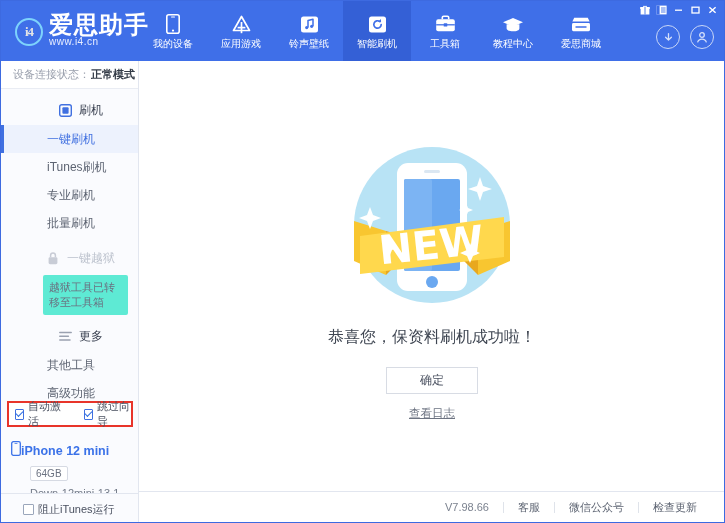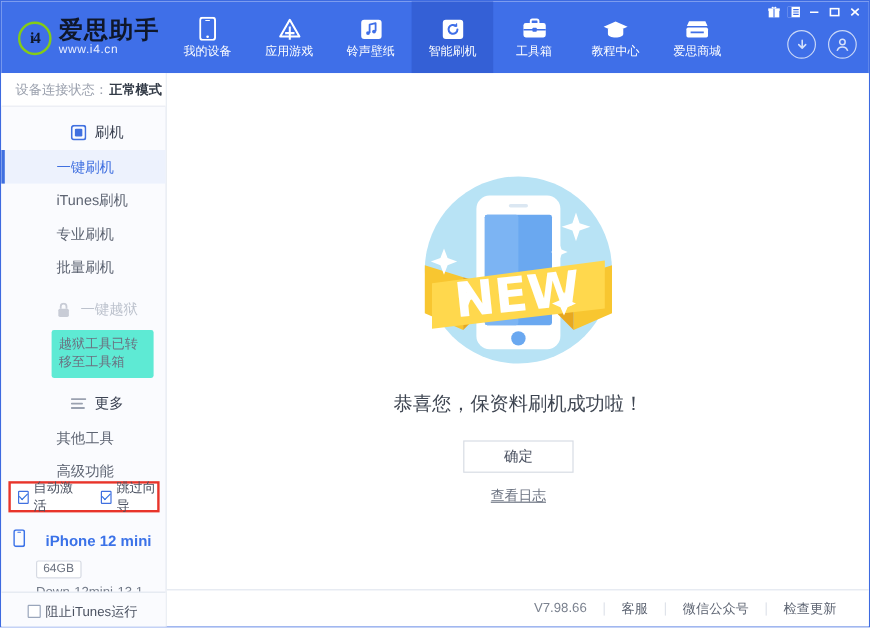--- a/index.html
+++ b/index.html
@@ -23,29 +23,29 @@
     width: 725px; height: 60px;
     background: #3f6fe8;
     overflow: hidden;
   }
   .logo-wrap {
     position: absolute; left: 14px; top: 14px;
     display: flex; align-items: center; gap: 6px;
   }
   .logo-circle {
     width: 28px; height: 28px; border-radius: 50%;
-    border: 2px solid #84cc16;
+    border: 2px solid #7dd3fc;
     display: flex; align-items: center; justify-content: center;
-    font-size: 13px; font-weight: bold; color: #0f172a;
+    font-size: 13px; font-weight: bold; color: #e5e5e5;
     font-family: "Liberation Serif", serif;
     letter-spacing: -1px;
   }
   .logo-text { display: flex; flex-direction: column; justify-content: center; }
   .logo-cn {
-    font-size: 20px; font-weight: bold; color: #0f172a;
+    font-size: 24px; font-weight: bold; color: #ffffff;
     letter-spacing: 1px; line-height: 20px;
     font-family: "DejaVu Sans", sans-serif;
   }
   .logo-url {
     font-size: 10px; color: #e9eeff; line-height: 12px;
     margin-top: 1px; letter-spacing: 0.5px;
   }
 
   .nav { position: absolute; left: 138px; top: 0; height: 60px; display: flex; }
   .nav-item {
@@ -151,21 +151,21 @@
   .cb.checked::after {
     content: ""; width: 6px; height: 3px;
     border-left: 1.6px solid #2f6fe0; border-bottom: 1.6px solid #2f6fe0;
     transform: rotate(-45deg); margin-bottom: 2px;
   }
 
   .device-box {
     position: absolute; left: 0; top: 372px;
     width: 137px; padding: 8px 0 8px 10px;
   }
-  .dev-name-row { display: flex; align-items: center; gap: 17px; }
+  .dev-name-row { display: flex; align-items: center; gap: 0; }
   .dev-name { font-size: 12.5px; font-weight: bold; color: #3b72e8; }
   .dev-cap {
     display: inline-block; margin: 6px 0 0 19px;
     font-size: 10px; color: #6b7280;
     border: 1px solid #d6dae3; border-radius: 2px;
     padding: 1px 5px; background: #ffffff;
   }
   .dev-sub { margin: 6px 0 0 19px; font-size: 11px; color: #727a88; }
 
   .side-bottom {

